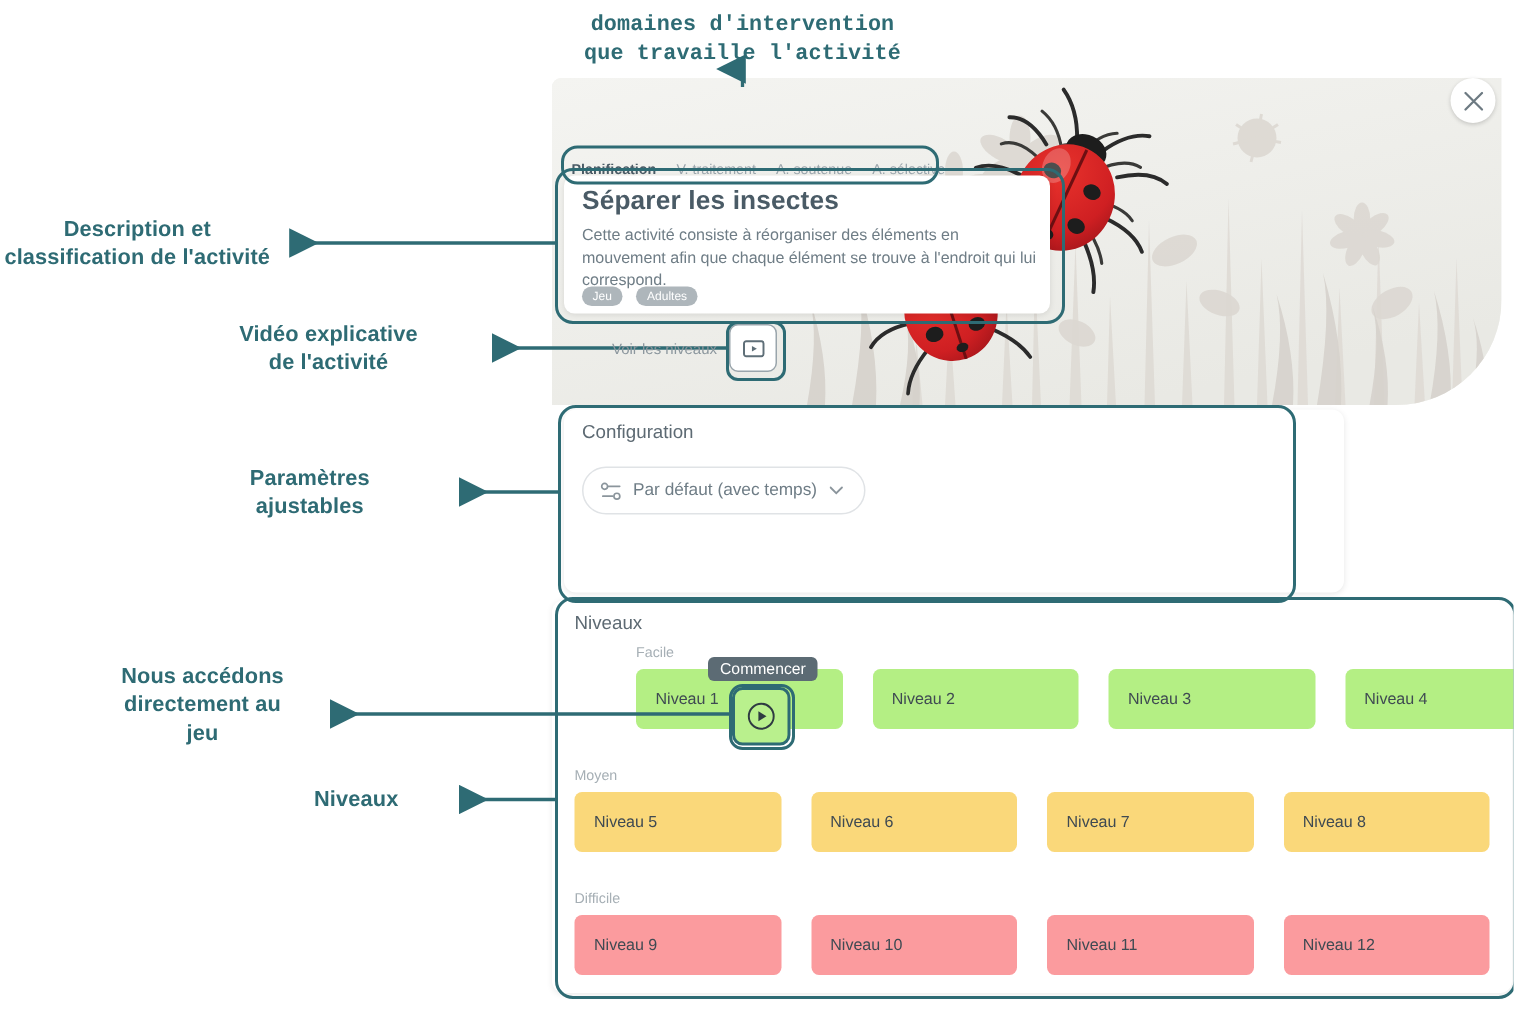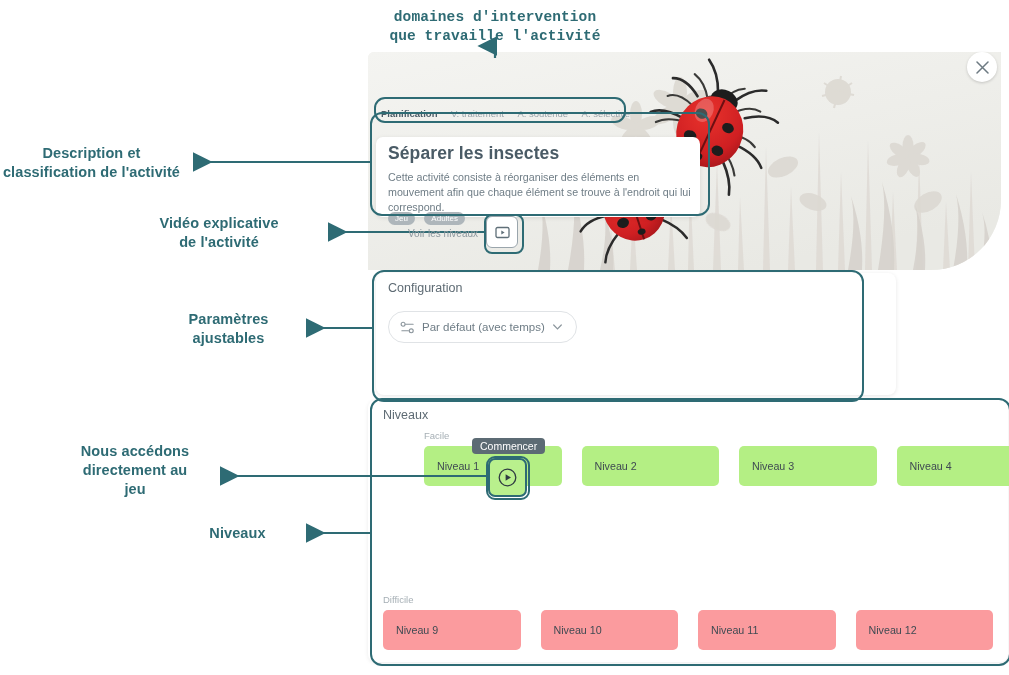--- a/index.html
+++ b/index.html
@@ -35,25 +35,24 @@
   #hero-bg{position:absolute;inset:0;}
   #close-button{
     position:absolute;right:12px;top:52px;width:30px;height:30px;border-radius:50%;
     background:#ffffff;display:flex;align-items:center;justify-content:center;
     box-shadow:0 1px 3px rgba(0,0,0,.18);z-index:8;
   }
   #close-button svg{display:block;}
 
   
   #activity-card{
-    position:absolute;left:376px;top:117px;width:324px;height:80px;
+    position:absolute;left:376px;top:117px;width:324px;height:92px;
     background:#ffffff;border-radius:7px;
     box-shadow:0 1px 4px rgba(0,0,0,.10);
     z-index:6;
-    margin-top:20px;
   }
   #activity-title{
     position:absolute;left:12px;top:6px;
     font-size:17.5px;font-weight:bold;color:#4a5b66;letter-spacing:.1px;
   }
   #activity-desc{
     position:absolute;left:12px;top:33px;width:304px;
     font-size:10.7px;line-height:15px;color:#6f7d86;
   }
   .pill{
@@ -369,20 +368,29 @@
   <div class="difficulty-group" style="top:30px;margin-left:41px;">
     <div class="difficulty-label">Facile</div>
     <div class="level-row">
       <div class="level-card lvl-easy">Niveau 1</div>
       <div class="level-card lvl-easy">Niveau 2</div>
       <div class="level-card lvl-easy">Niveau 3</div>
       <div class="level-card lvl-easy">Niveau 4</div>
     </div>
   </div>
 
+  <div class="difficulty-group" style="top:112px;">
+    <div class="difficulty-label">Moyen</div>
+    <div class="level-row">
+      <div class="level-card lvl-medium">Niveau 5</div>
+      <div class="level-card lvl-medium">Niveau 6</div>
+      <div class="level-card lvl-medium">Niveau 7</div>
+      <div class="level-card lvl-medium">Niveau 8</div>
+    </div>
+  </div>
 
   <div class="difficulty-group" style="top:194px;">
     <div class="difficulty-label">Difficile</div>
     <div class="level-row">
       <div class="level-card lvl-hard">Niveau 9</div>
       <div class="level-card lvl-hard">Niveau 10</div>
       <div class="level-card lvl-hard">Niveau 11</div>
       <div class="level-card lvl-hard">Niveau 12</div>
     </div>
   </div>
@@ -434,21 +442,21 @@
 <div class="annot" style="left:0px;top:144px;width:183px;">
   <div>Description et</div>
   <div>classification de l'activité</div>
 </div>
 
 <div class="annot" style="left:120px;top:214px;width:198px;">
   <div>Vidéo explicative</div>
   <div>de l'activité</div>
 </div>
 
-<div class="annot" style="left:156px;top:310px;width:145px;">
+<div class="annot" style="left:134px;top:310px;width:145px;">
   <div>Paramètres</div>
   <div>ajustables</div>
 </div>
 
 <div class="annot" style="left:58px;top:442px;width:154px;">
   <div>Nous accédons</div>
   <div>directement au</div>
   <div>jeu</div>
 </div>
 

